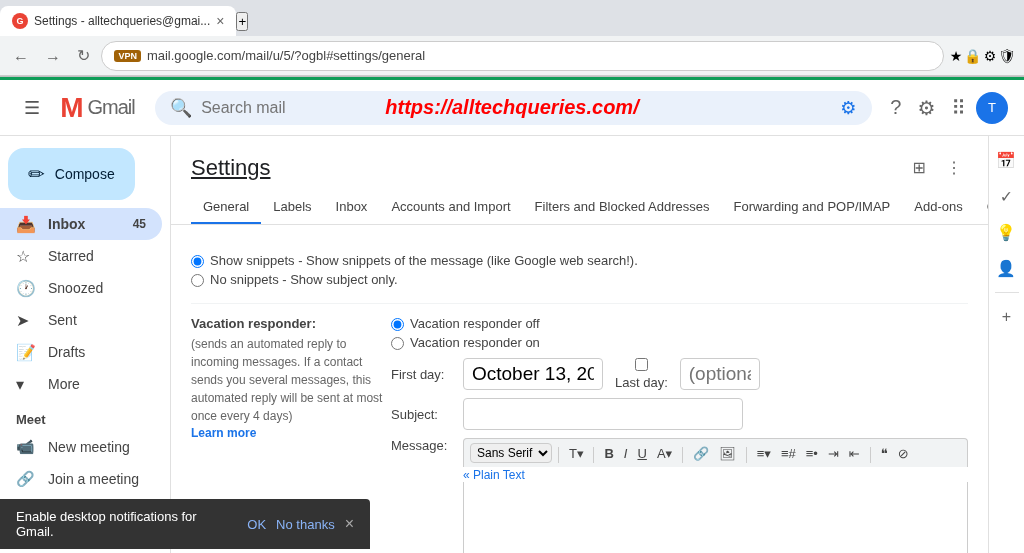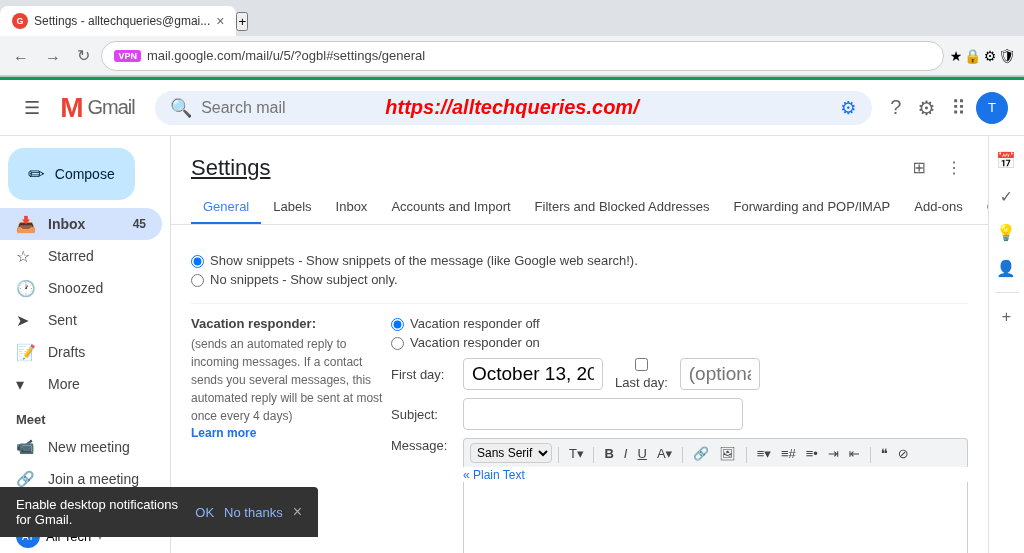--- a/index.html
+++ b/index.html
@@ -62,21 +62,21 @@
       align-items: center;
       background: #fff;
       border: 1px solid #ccc;
       border-radius: 20px;
       padding: 4px 12px;
       gap: 6px;
       font-size: 13px;
       height: 30px;
     }
     .address-bar .vpn-badge {
-      background: #d946ef;
+      background: #a16207;
       color: white;
       font-size: 9px;
       padding: 1px 4px;
       border-radius: 3px;
       font-weight: bold;
     }
     .address-bar .url-text {
       color: #444;
       font-size: 13px;
     }
@@ -266,21 +266,21 @@
     }
     .settings-tab {
       padding: 8px 12px;
       cursor: pointer;
       font-size: 13px;
       color: #444;
       border-bottom: 2px solid transparent;
       white-space: nowrap;
     }
     .settings-tab.active {
-      color: #3b82f6;
+      color: #404040;
       border-bottom: 2px solid #1a73e8;
       font-weight: 500;
     }
 
     
     .settings-content {
       padding: 16px 20px;
     }
     .settings-row {
       display: flex;
@@ -357,23 +357,23 @@
       border-radius: 0 0 4px 4px;
       min-height: 80px;
       padding: 8px;
       background: #fff;
     }
     .plain-text-link { color: #1a73e8; font-size: 12px; text-decoration: none; }
 
     
     .notification-bar {
       position: fixed;
-      bottom: 16px;
+      bottom: 4px;
       left: 0;
-      width: 318px;
+      width: 370px;
       background: #333;
       color: #fff;
       padding: 10px 16px;
       display: flex;
       align-items: center;
       gap: 10px;
       font-size: 13px;
       border-radius: 0 4px 0 0;
     }
     .notif-text { flex: 1; }

